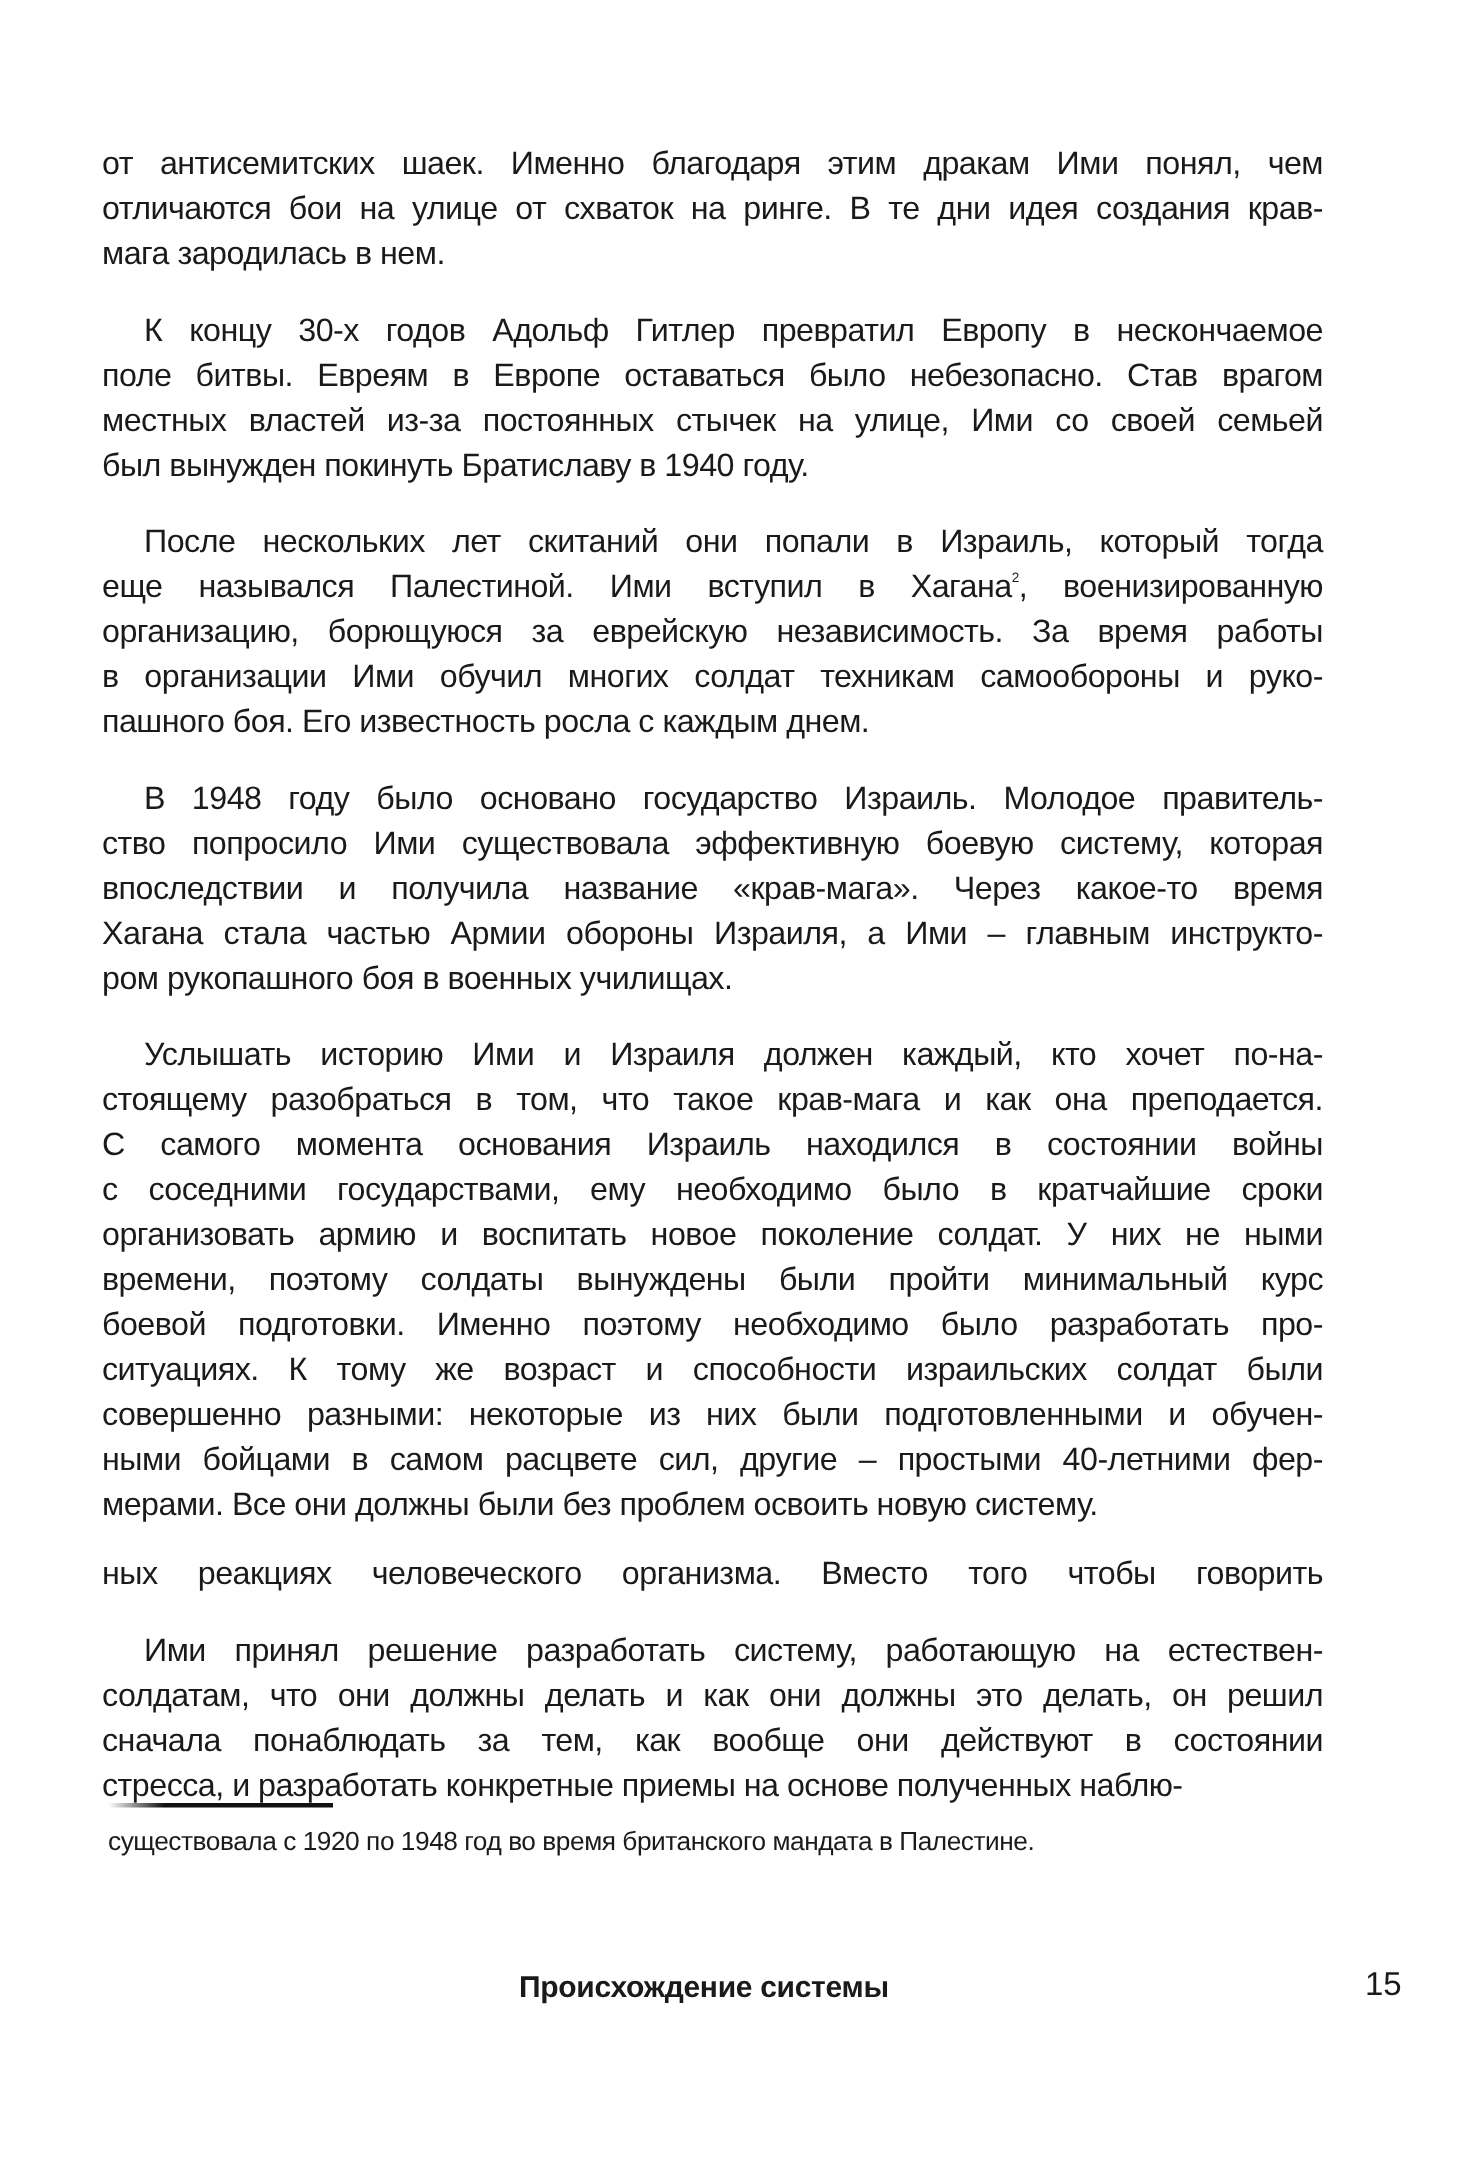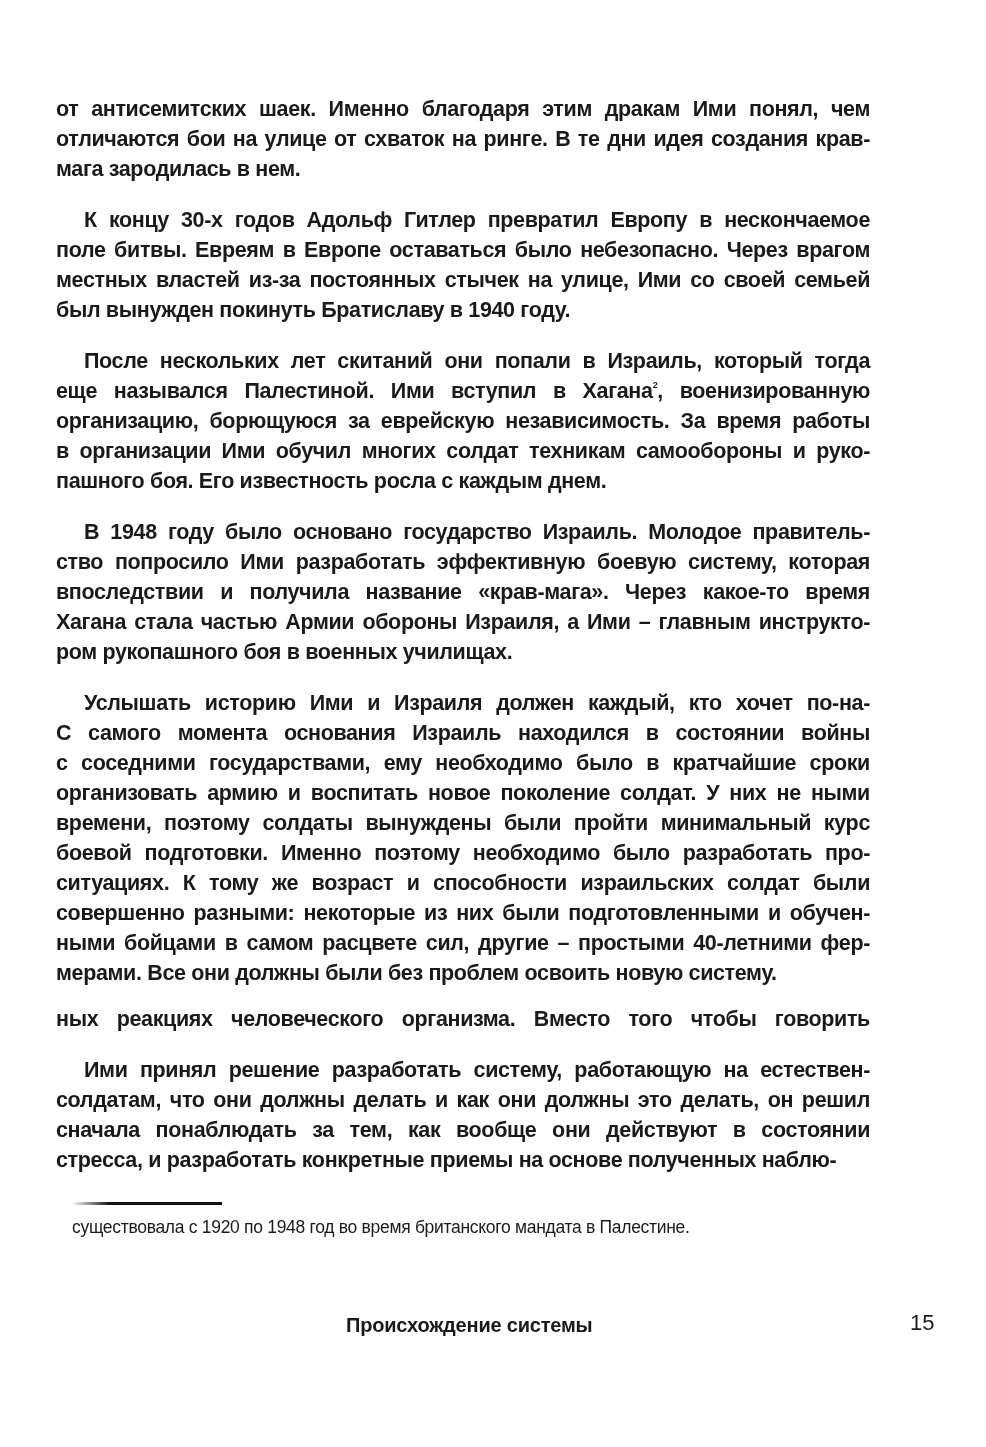--- a/index.html
+++ b/index.html
@@ -16,24 +16,23 @@
       color: #1a1a1a;
     }
     .page {
       position: absolute;
       left: 0; top: 0;
       width: 986px; height: 1447px;
       background: #ffffff;
     }
     .body-text {
       position: absolute;
-      left: 56px;
+      left: 68px;
       top: 94px;
       width: 814px;
-      font-weight: bold;
     }
     .para {
       margin: 0 0 16px 0;
     }
     .line {
       display: block;
       height: 30px;
       line-height: 30px;
       font-size: 21.5px;
       text-align: justify;
@@ -117,40 +116,41 @@
 
 <div class="page">
   <div class="body-text" id="body-text">
       <div class="para">
         <span class="line">от антисемитских шаек. Именно благодаря этим дракам Ими понял, чем</span>
         <span class="line">отличаются бои на улице от схваток на ринге. В те дни идея создания крав-</span>
         <span class="line last">мага зародилась в нем.</span>
       </div>
       <div class="para">
         <span class="line indent">К концу 30-х годов Адольф Гитлер превратил Европу в нескончаемое</span>
-        <span class="line">поле битвы. Евреям в Европе оставаться было небезопасно. Через врагом</span>
+        <span class="line">поле битвы. Евреям в Европе оставаться было небезопасно. Став врагом</span>
         <span class="line">местных властей из-за постоянных стычек на улице, Ими со своей семьей</span>
         <span class="line last">был вынужден покинуть Братиславу в 1940 году.</span>
       </div>
       <div class="para">
         <span class="line indent">После нескольких лет скитаний они попали в Израиль, который тогда</span>
         <span class="line">еще назывался Палестиной. Ими вступил в Хагана<sup class="fnref">2</sup>, военизированную</span>
         <span class="line">организацию, борющуюся за еврейскую независимость. За время работы</span>
         <span class="line">в организации Ими обучил многих солдат техникам самообороны и руко-</span>
         <span class="line last">пашного боя. Его известность росла с каждым днем.</span>
       </div>
       <div class="para">
         <span class="line indent">В 1948 году было основано государство Израиль. Молодое правитель-</span>
-        <span class="line">ство попросило Ими разработать эффективную боевую систему, которая</span>
+        <span class="line">ство попросило Ими существовала эффективную боевую систему, которая</span>
         <span class="line">впоследствии и получила название «крав-мага». Через какое-то время</span>
         <span class="line">Хагана стала частью Армии обороны Израиля, а Ими – главным инструкто-</span>
         <span class="line last">ром рукопашного боя в военных училищах.</span>
       </div>
       <div class="para">
         <span class="line indent">Услышать историю Ими и Израиля должен каждый, кто хочет по-на-</span>
+        <span class="line">стоящему разобраться в том, что такое крав-мага и как она преподается.</span>
         <span class="line">С самого момента основания Израиль находился в состоянии войны</span>
         <span class="line">с соседними государствами, ему необходимо было в кратчайшие сроки</span>
         <span class="line">организовать армию и воспитать новое поколение солдат. У них не ными</span>
         <span class="line">времени, поэтому солдаты вынуждены были пройти минимальный курс</span>
         <span class="line">боевой подготовки. Именно поэтому необходимо было разработать про-</span>
         <span class="line">ситуациях. К тому же возраст и способности израильских солдат были</span>
         <span class="line">совершенно разными: некоторые из них были подготовленными и обучен-</span>
         <span class="line">ными бойцами в самом расцвете сил, другие – простыми 40-летними фер-</span>
         <span class="line last">мерами. Все они должны были без проблем освоить новую систему.</span>
       </div>

